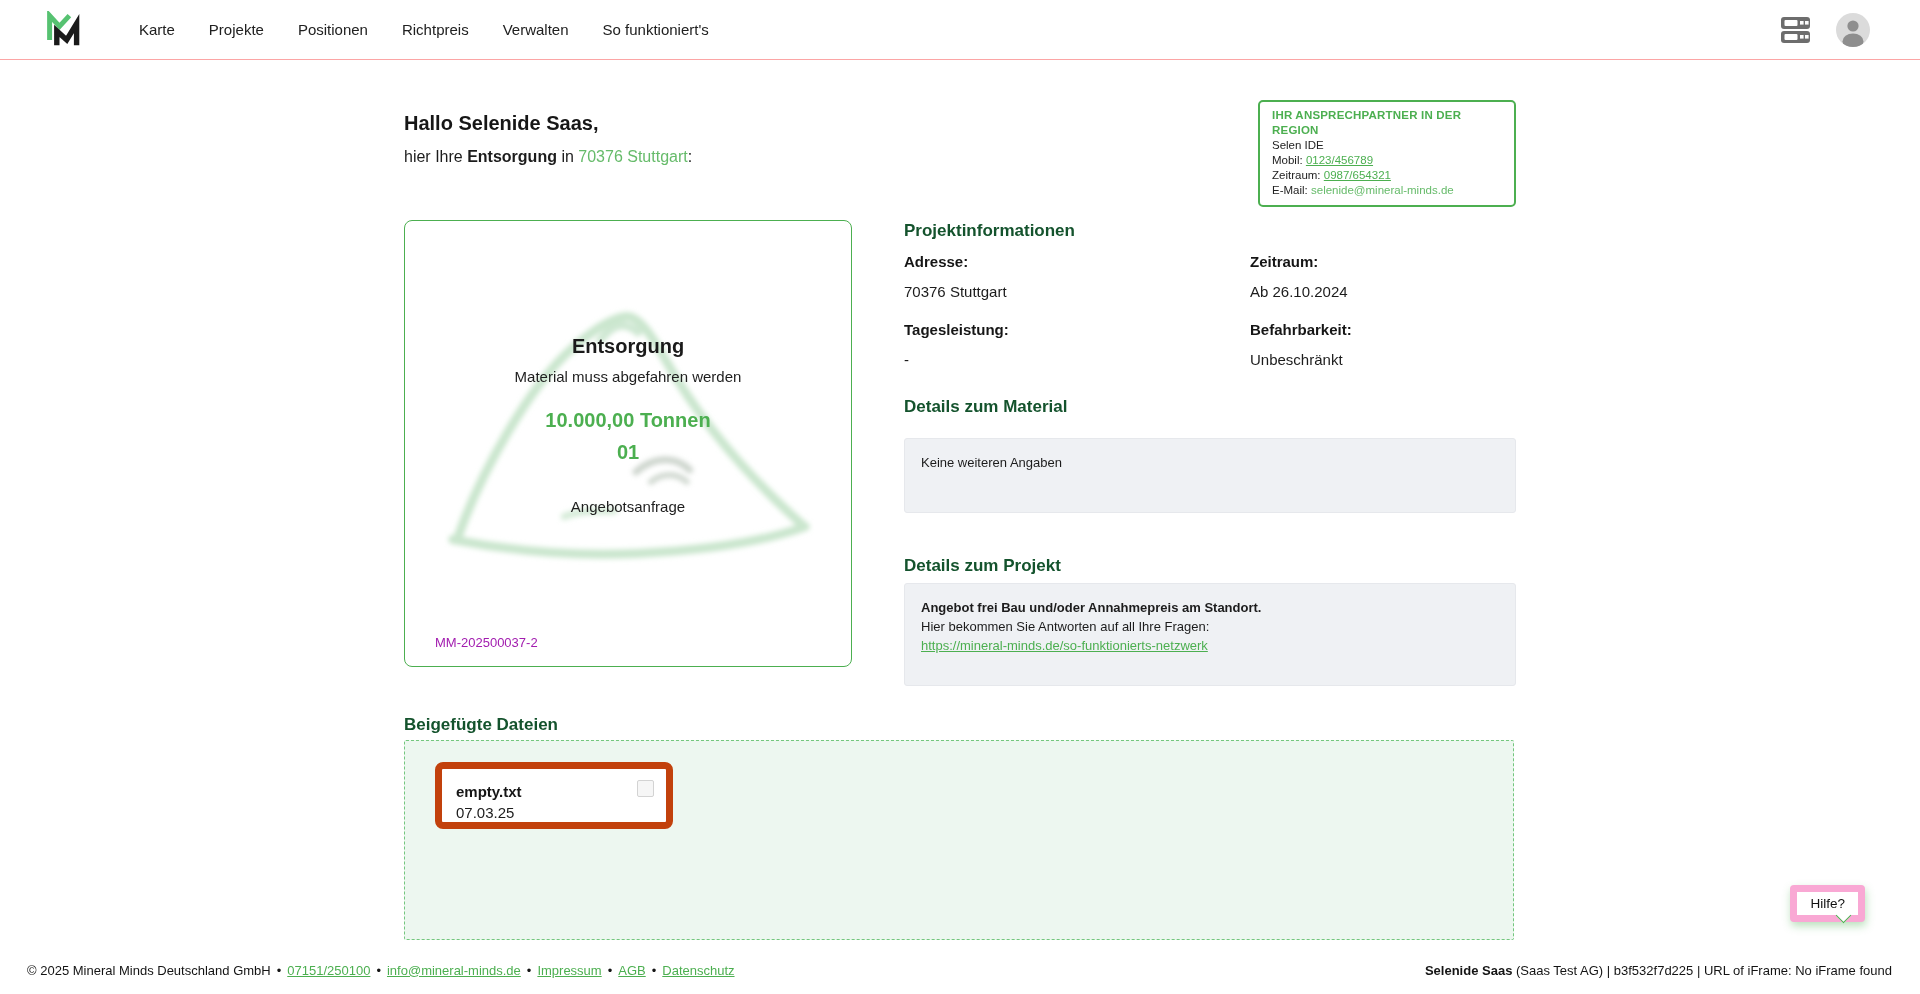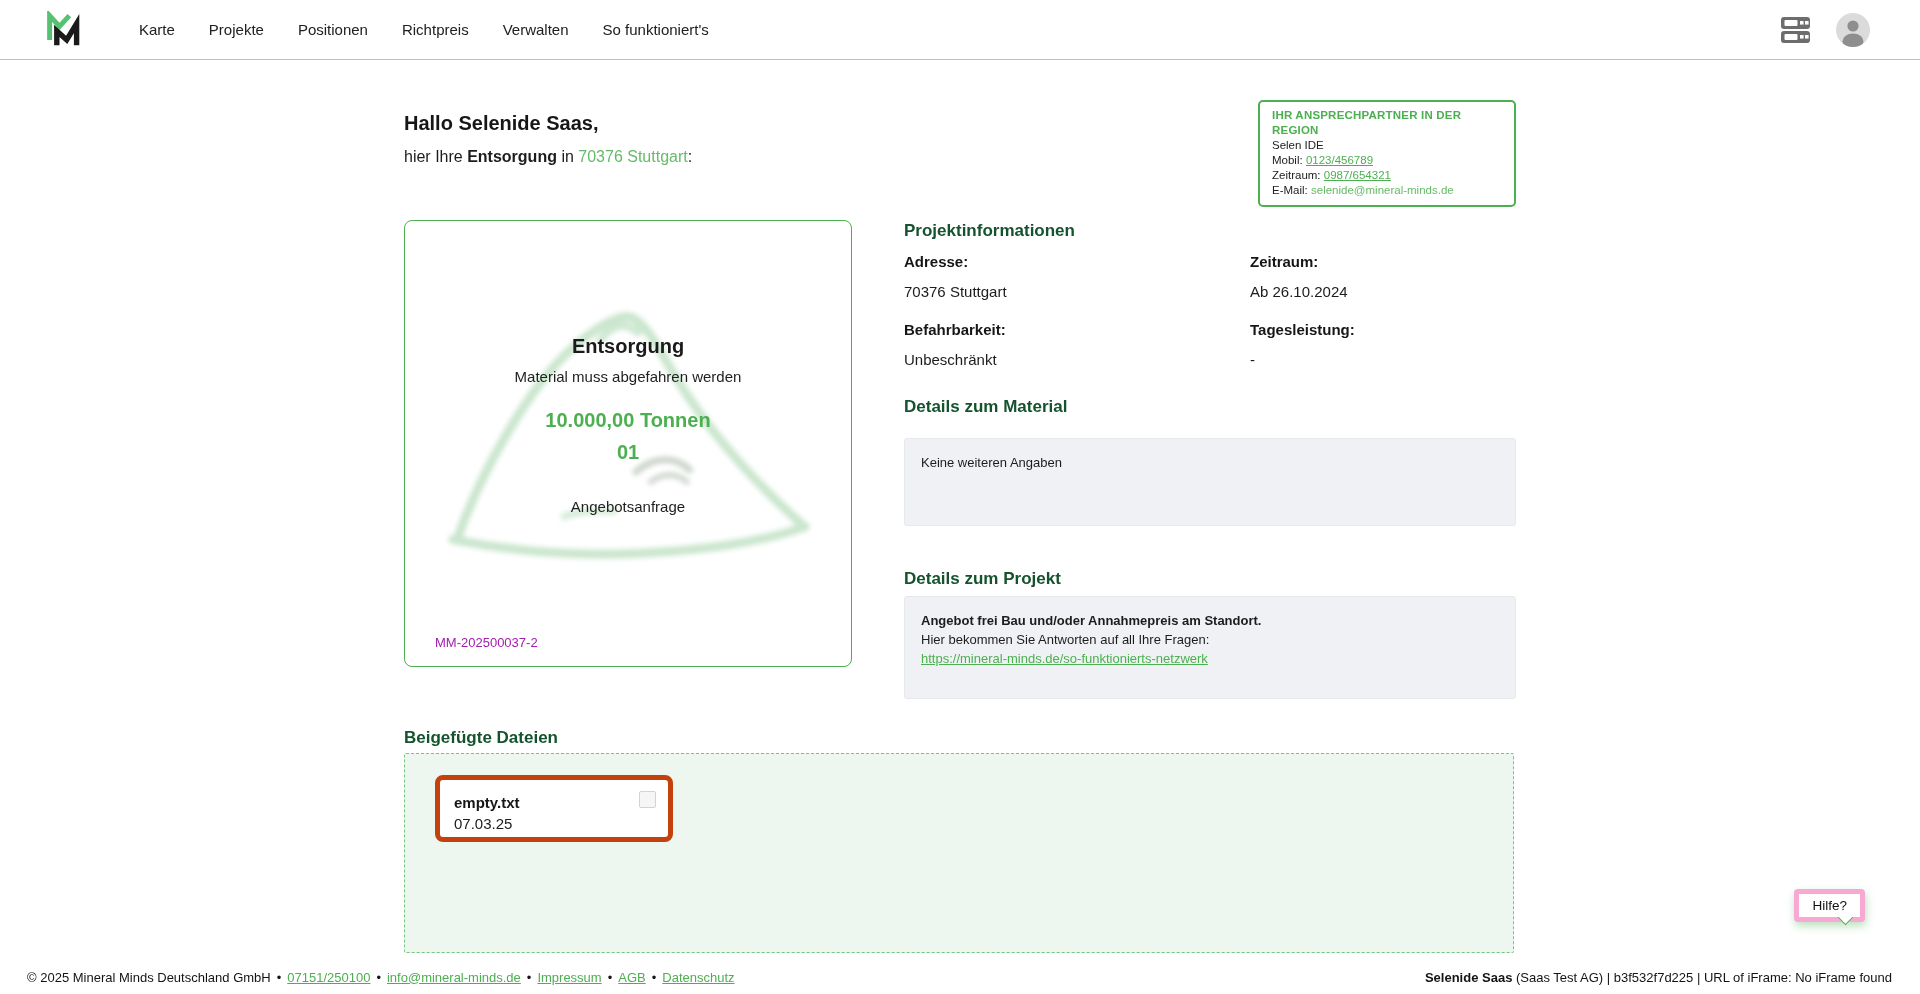--- a/index.html
+++ b/index.html
@@ -66,48 +66,48 @@
   .h-projektinfo { margin: 0 0 10px; }
   .h-material { margin: 26px 0 6px; }
   .h-projekt { margin: 42px 0 6px; }
   .info-grid { display: grid; grid-template-columns: 346px 1fr; row-gap: 18px; }
   .info-label { font-size: 15px; line-height: 20px; font-weight: bold; margin-bottom: 10px; color: #161616; }
   .info-value { font-size: 15px; line-height: 20px; color: #1c1c1c; }
   .gray-box {
     background: #eff1f4; border: 1px solid #e6e8ec; border-radius: 3px;
     padding: 14px 16px; font-size: 13px; line-height: 19px; color: #1c1c1c;
   }
-  .box-material { height: 88px; margin-top: 20px; }
+  .box-material { height: 75px; margin-top: 20px; }
   .box-projekt { height: 103px; }
   .gray-box .b-bold { font-weight: bold; }
   .gray-box a.green-link { color: #4caf50; text-decoration: underline; }
 
   
   .h-attach { margin: 28px 0 4px; }
   .dropzone {
     width: 1110px; height: 200px;
     border: 1px dashed #74c77e; background: #edf7f0; border-radius: 2px;
     position: relative;
   }
   .file-card {
     position: absolute; left: 30px; top: 21px; width: 238px; height: 67px;
-    background: #fff; border: 5px solid #c2410c; border-radius: 8px;
+    background: #fff; border: 7px solid #c2410c; border-radius: 8px;
     padding: 12px 14px; cursor: pointer;
   }
   .file-name { font-size: 15px; line-height: 21px; font-weight: bold; color: #161616; }
   .file-date { font-size: 15px; line-height: 21px; color: #1c1c1c; }
   .file-checkbox {
     position: absolute; top: 11px; right: 12px; width: 17px; height: 17px;
     background: #f6f6f6; border: 1px solid #d3d3d3; border-radius: 2px; display: block; cursor: pointer;
   }
 
   
   .help-bubble {
     position: fixed; right: 55px; bottom: 72px;
-    background: #fff; border: 5px solid #f9a8d4; border-radius: 4px;
+    background: #fff; border: 7px solid #f9a8d4; border-radius: 4px;
     padding: 4px 13px; font-size: 13.5px; font-family: inherit; color: #111;
     cursor: pointer; box-shadow: 1px 4px 9px rgba(102,187,106,.45); z-index: 5;
   }
   .help-bubble::after {
     content: ""; position: absolute; right: 9px; bottom: -6px; width: 10px; height: 10px;
     background: #fff; border-right: 1px solid #4caf50; border-bottom: 1px solid #4caf50;
     transform: rotate(45deg);
   }
 
   
@@ -231,26 +231,26 @@
       <div class="info-grid">
         <div>
           <div class="info-label">Adresse:</div>
           <div class="info-value">70376 Stuttgart</div>
         </div>
         <div>
           <div class="info-label">Zeitraum:</div>
           <div class="info-value">Ab 26.10.2024</div>
         </div>
         <div>
+          <div class="info-label">Tagesleistung:</div>
+          <div class="info-value">-</div>
+        </div>
+        <div>
           <div class="info-label">Befahrbarkeit:</div>
           <div class="info-value">Unbeschränkt</div>
-        </div>
-        <div>
-          <div class="info-label">Tagesleistung:</div>
-          <div class="info-value">-</div>
         </div>
       </div>
 
       <h3 class="section-h h-material">Details zum Material</h3>
       <div class="gray-box box-material">
         <div>Keine weiteren Angaben</div>
       </div>
 
       <h3 class="section-h h-projekt">Details zum Projekt</h3>
       <div class="gray-box box-projekt">

